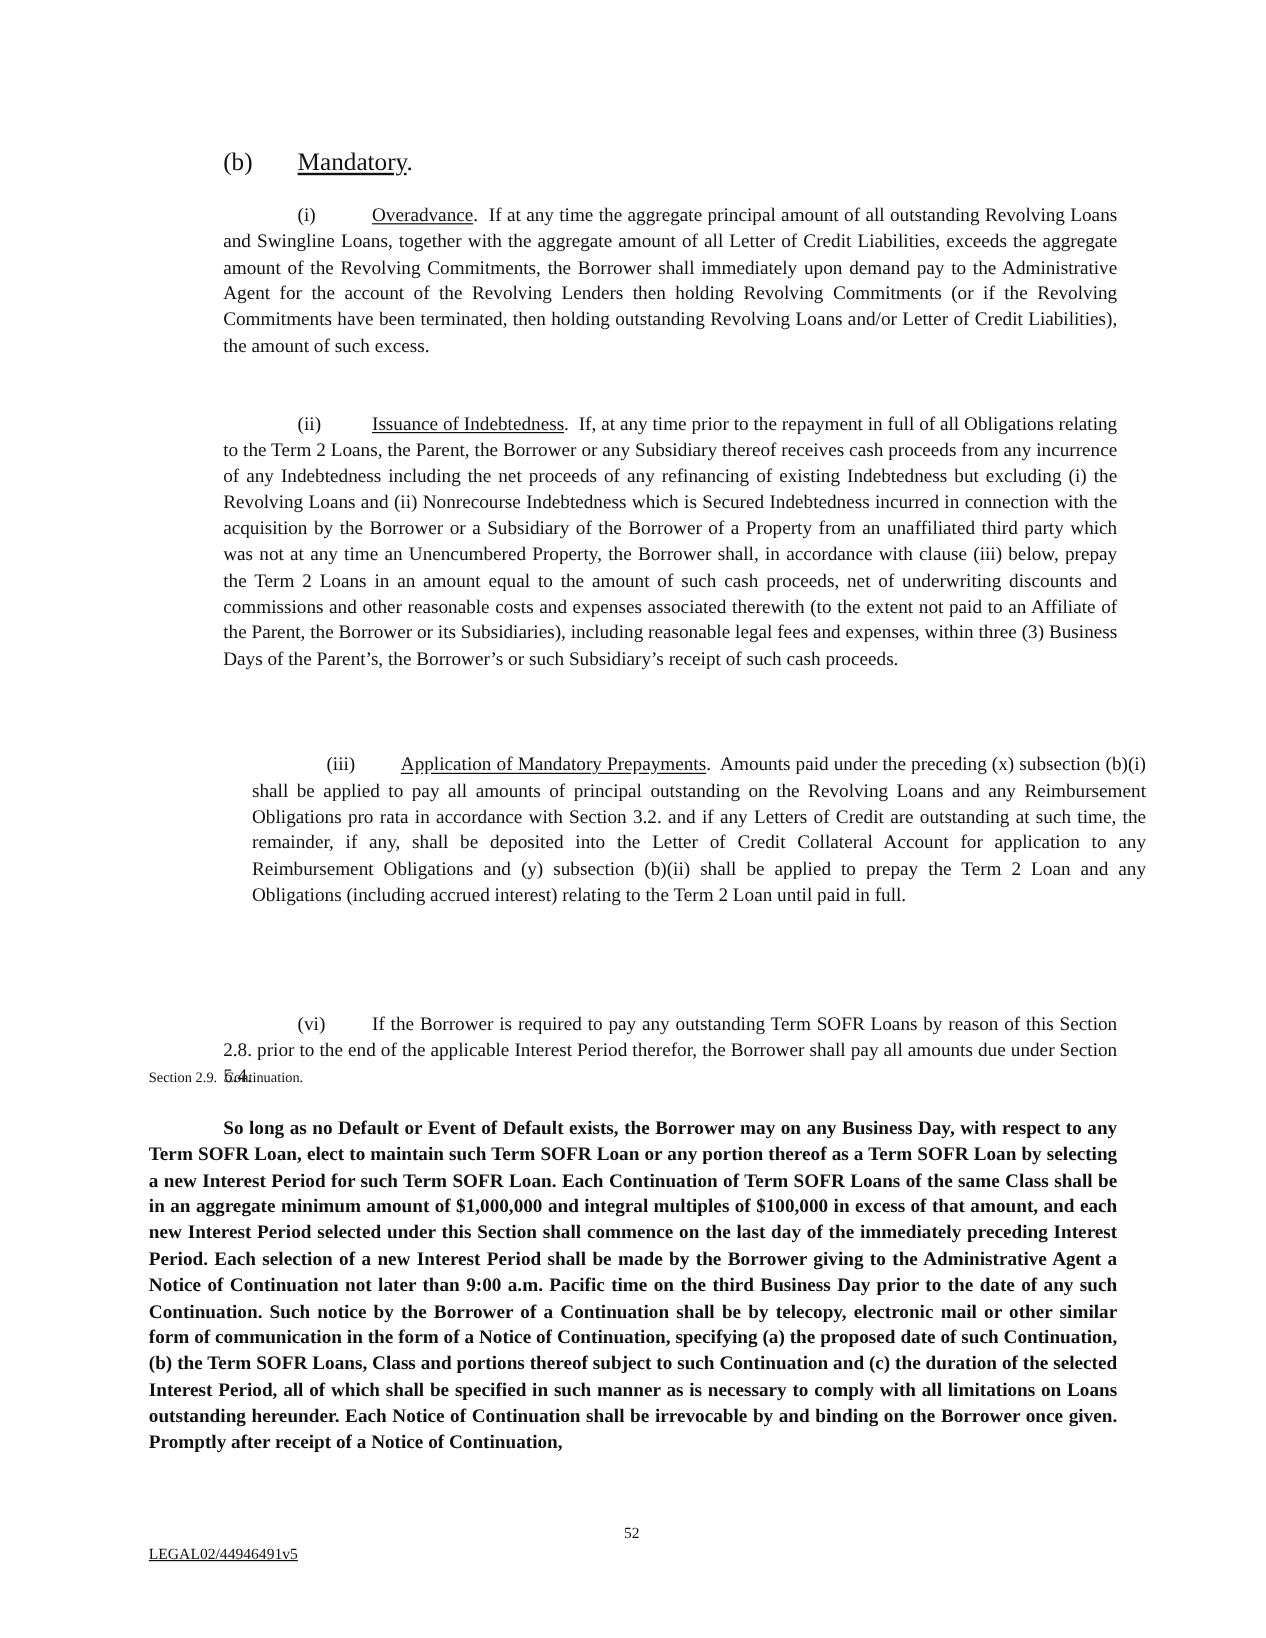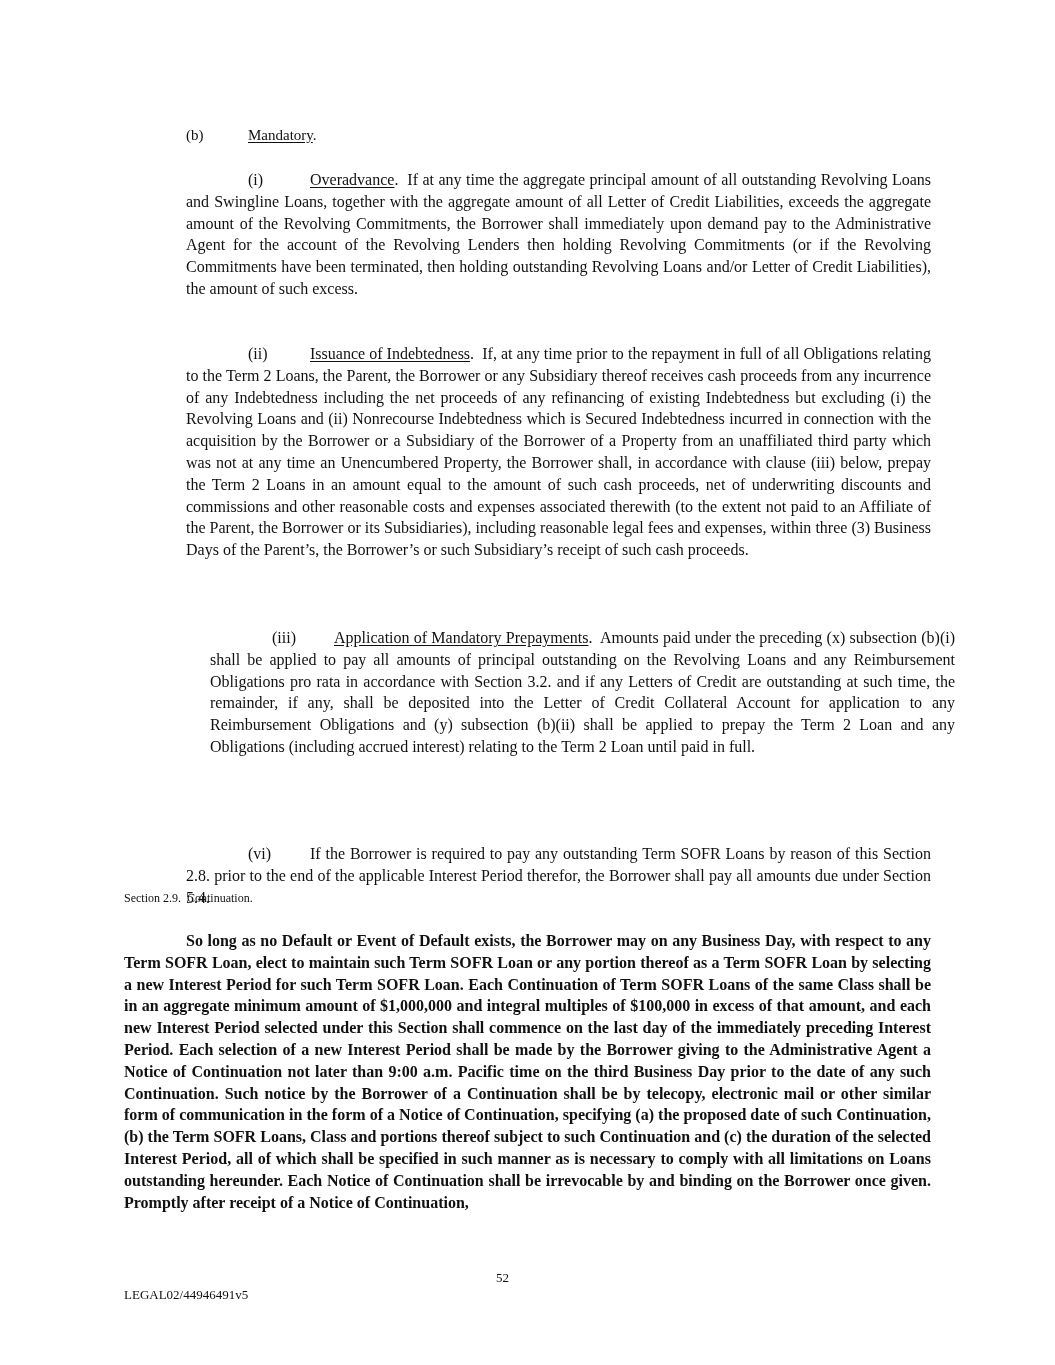--- a/index.html
+++ b/index.html
@@ -30,21 +30,21 @@
       margin: 0;
     }
     .underline {
       text-decoration: underline;
       text-underline-offset: 2px;
     }
     .heading-b {
       position: absolute;
       left: 186px;
       top: 125px;
-      font-size: 15px;
+      font-size: 21px;
       line-height: 21.8px;
     }
     .heading-b .lbl {
       display: inline-block;
       width: 62px;
     }
     .indented {
       left: 186px;
       width: 745px;
     }
@@ -67,31 +67,32 @@
       font-size: 12px;
       line-height: 21.8px;
       font-weight: normal;
     }
     .first-indent {
       display: inline-block;
       width: 62px;
     }
     .page-number {
       position: absolute;
-      left: 496px;
+      left: 520px;
       top: 1270px;
       font-size: 13px;
       line-height: 16px;
     }
     .doc-id {
       position: absolute;
       left: 124px;
       top: 1287px;
       font-size: 13px;
       line-height: 16px;
+      text-decoration: underline;
     }
   </style>
 </head>
 <body>
 
 <div class="page">
 
   <div class="heading-b">
     <span class="lbl">(b)</span><span class="underline">Mandatory</span><span>.</span>
   </div>

